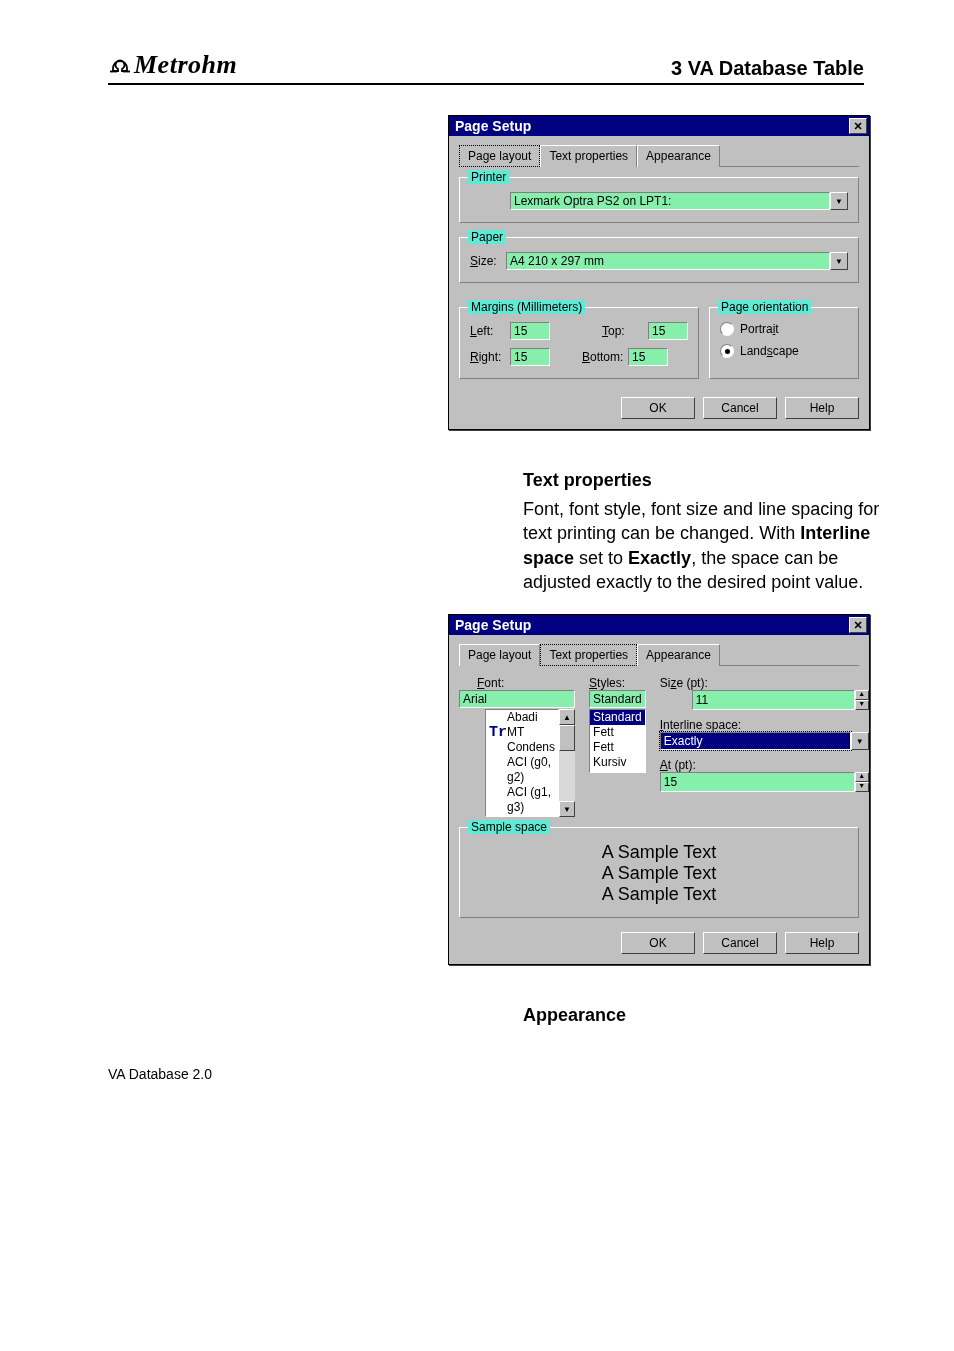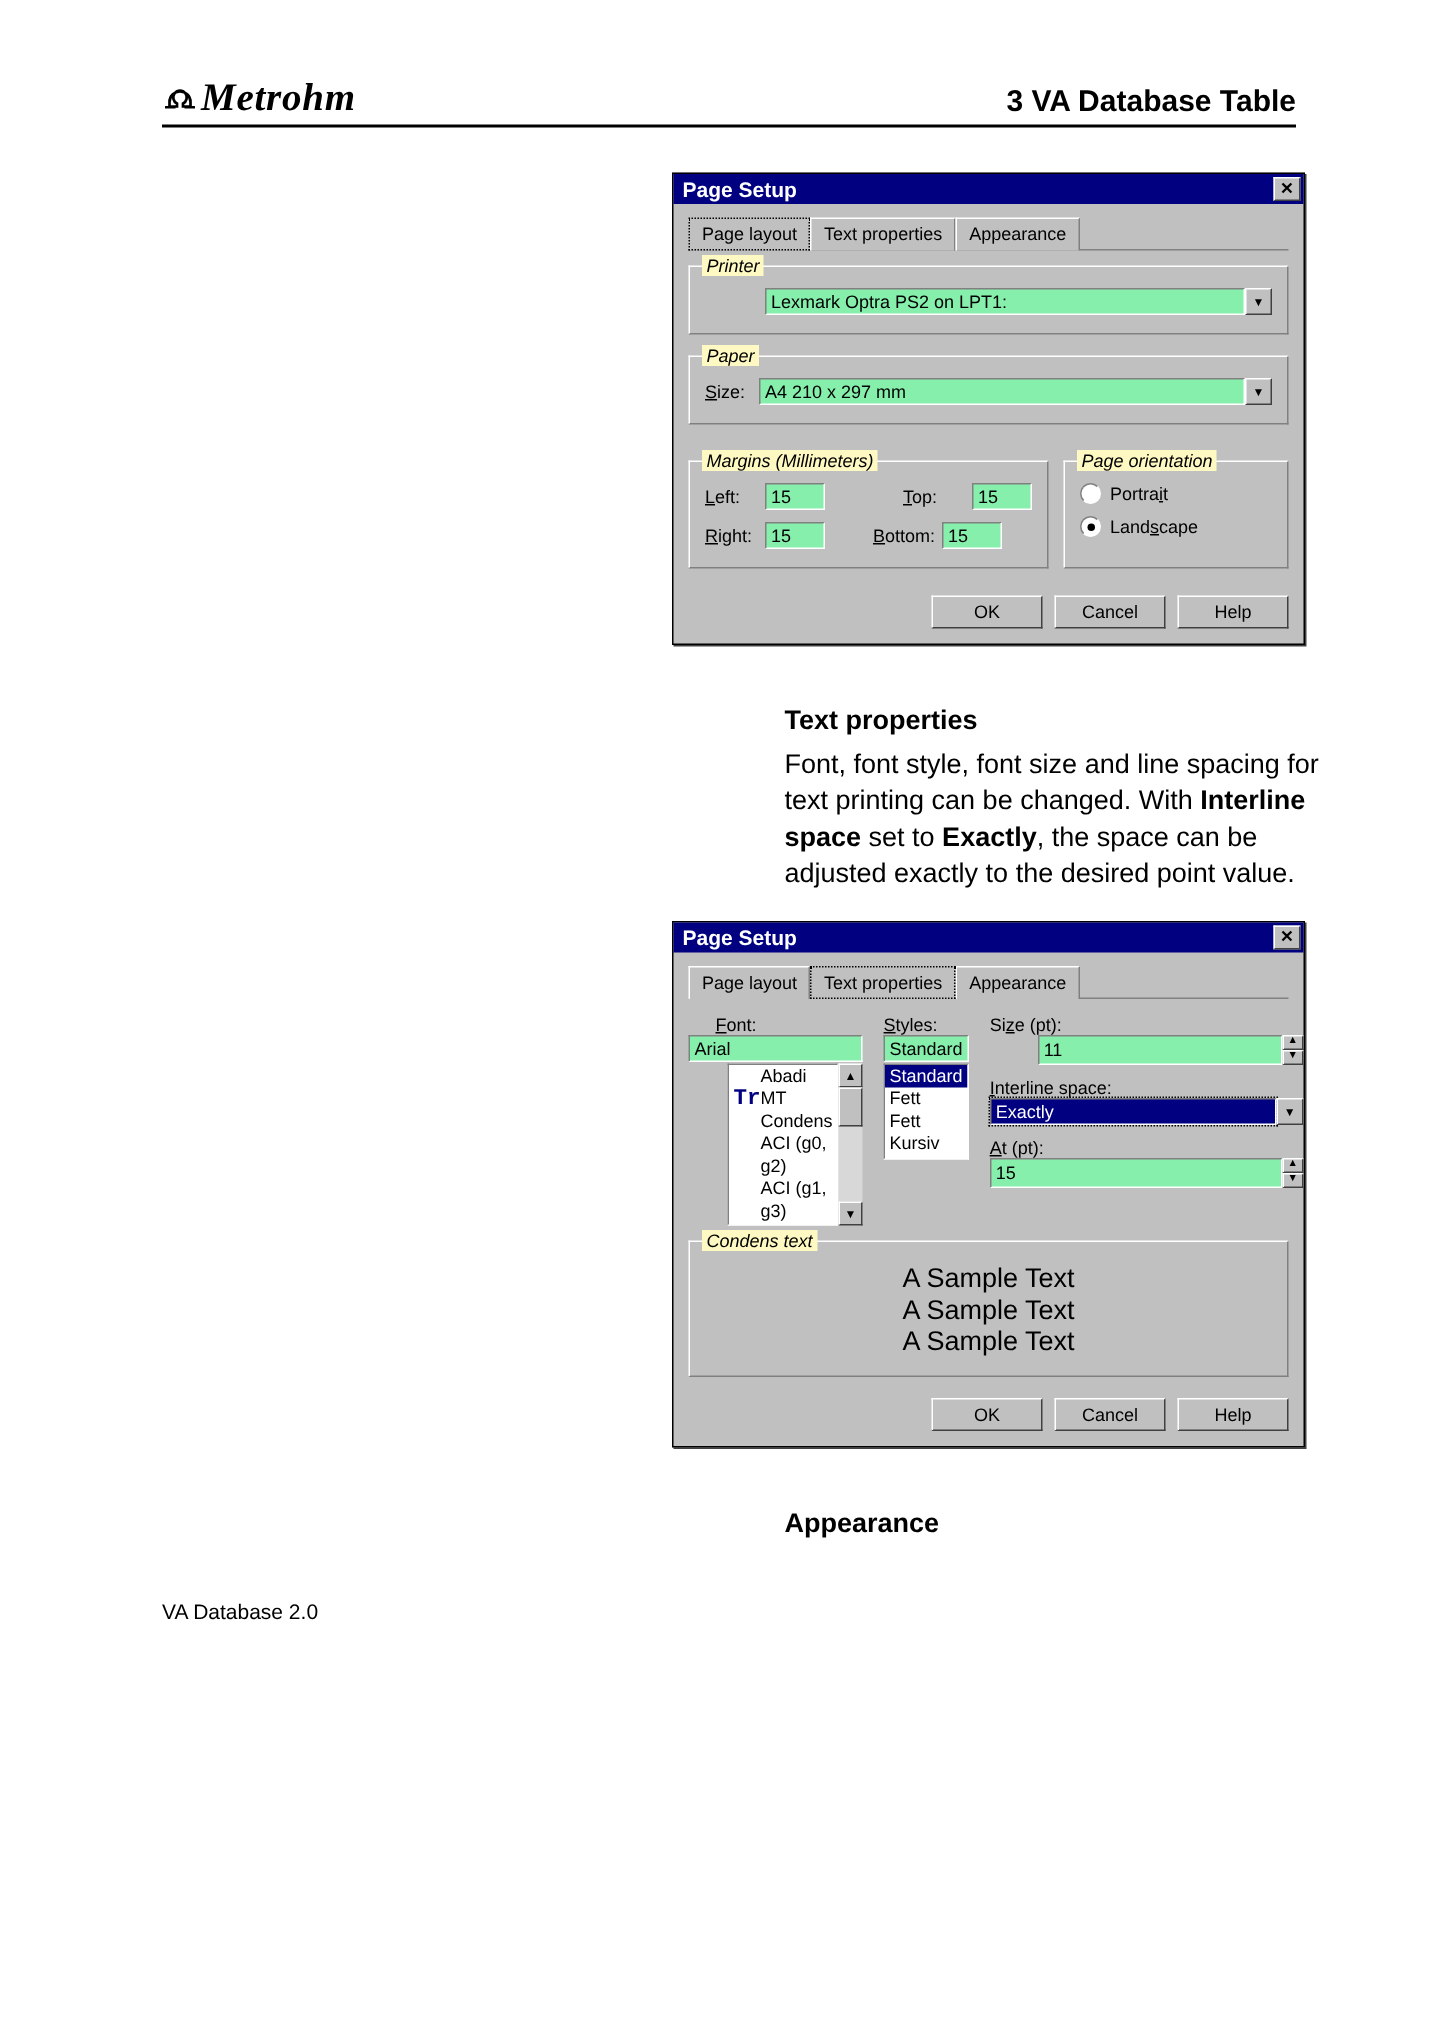--- a/index.html
+++ b/index.html
@@ -106,24 +106,23 @@
     border-top-color: #fff;
     position: relative;
     margin: 10px 0 14px 0;
     padding: 14px 10px 12px 10px;
   }
   .groupbox::before { content: none; }
   .group-legend {
     position: absolute;
     top: -8px;
     left: 8px;
-    background: #fef9c3;
+    background: #5eead4;
     padding: 0 3px;
     font-size: 12px;
-    font-style: italic;
   }
   .sunken-input {
     background: #86efac;
     border: 1px solid #808080;
     border-right-color: #fff;
     border-bottom-color: #fff;
     font-size: 12px;
     padding: 1px 3px;
     box-sizing: border-box;
   }
@@ -434,21 +433,21 @@
             <input class="sunken-input" style="flex: 1 1 0%;" value="15">
             <div class="spinner">
               <div class="spin-btn">▲</div>
               <div class="spin-btn">▼</div>
             </div>
           </div>
         </div>
       </div>
 
       <div class="groupbox">
-        <span class="group-legend">Condens text</span>
+        <span class="group-legend">Sample space</span>
         <div class="sample-text">A Sample Text</div>
         <div class="sample-text">A Sample Text</div>
         <div class="sample-text">A Sample Text</div>
       </div>
 
       <div class="btnrow">
         <div class="btn">OK</div>
         <div class="btn">Cancel</div>
         <div class="btn"><span class="u">H</span>elp</div>
       </div>

